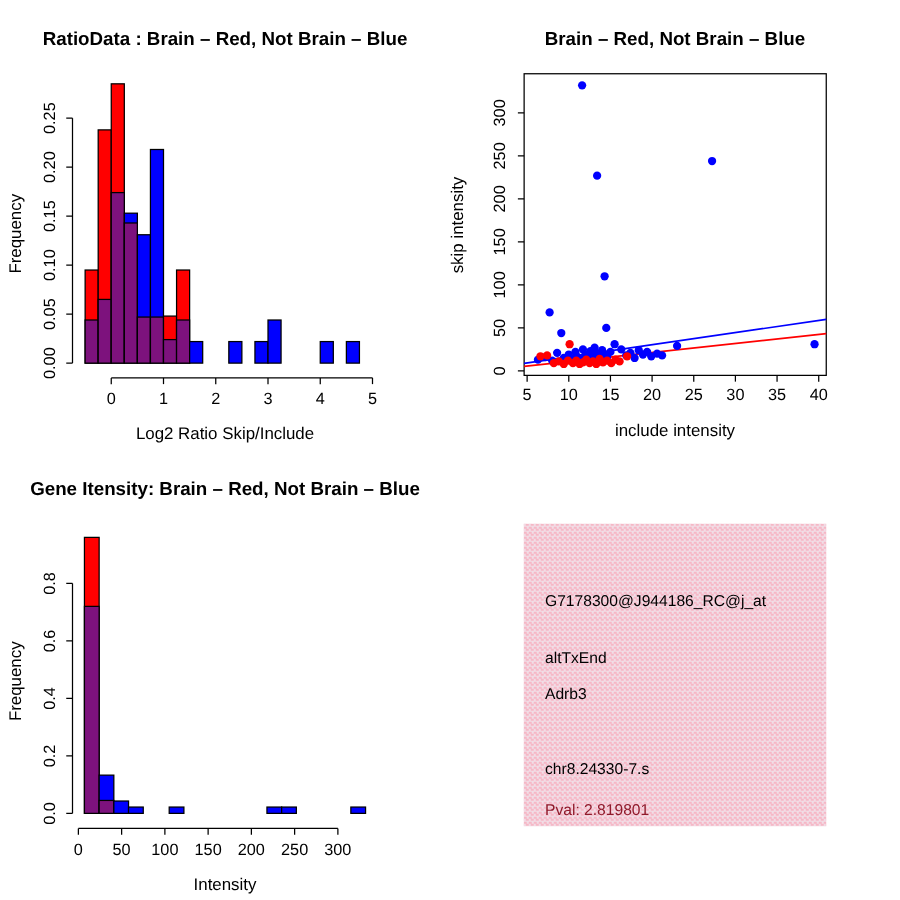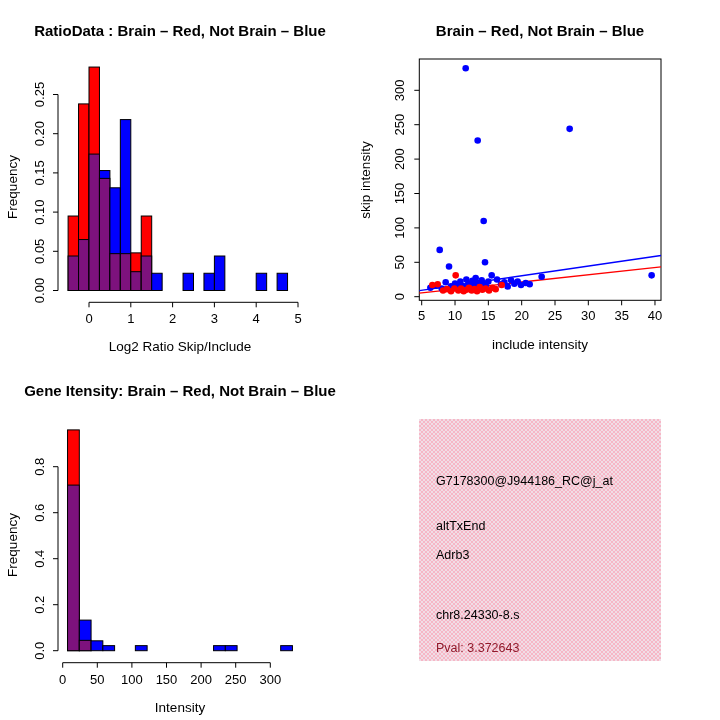--- a/index.html
+++ b/index.html
@@ -15,22 +15,22 @@
 </style>
 </head>
 <body>
 
 <div id="stage">
 
   <div class="info-box" id="info-box" style="background: repeating-conic-gradient(rgb(246, 183, 198) 0%, rgb(246, 183, 198) 25%, rgb(241, 221, 230) 0%, rgb(241, 221, 230) 50%) 0px 0px / 4px 4px;">
     <div class="info-line" style="top:40px">G7178300@J944186_RC@j_at</div>
     <div class="info-line" style="top:85px">altTxEnd</div>
     <div class="info-line" style="top:114px">Adrb3</div>
-    <div class="info-line" style="top:174px">chr8.24330-8.s</div>
-    <div class="info-line" style="top: 207px; color: rgb(143, 27, 44);" id="pval-line">Pval: 3.372643</div>
+    <div class="info-line" style="top:174px">chr8.24330-7.s</div>
+    <div class="info-line" style="top: 207px; color: rgb(143, 27, 44);" id="pval-line">Pval: 2.819801</div>
   </div>
 
   <svg id="plot-svg" width="720" height="720">
     <g>
       <text class="title" x="180" y="36" text-anchor="middle">RatioData : Brain – Red, Not Brain – Blue</text>
       <text class="axis-label" x="180" y="351" text-anchor="middle">Log2 Ratio Skip/Include</text>
       <text class="axis-label" x="17" y="187" text-anchor="middle" transform="rotate(-90 17 187)">Frequency</text>
       <g id="g-p1">
           <line x1="89" y1="302.3" x2="298" y2="302.3" class="ax"></line>
           <line x1="89" y1="302.3" x2="89" y2="307.3" class="ax"></line>

